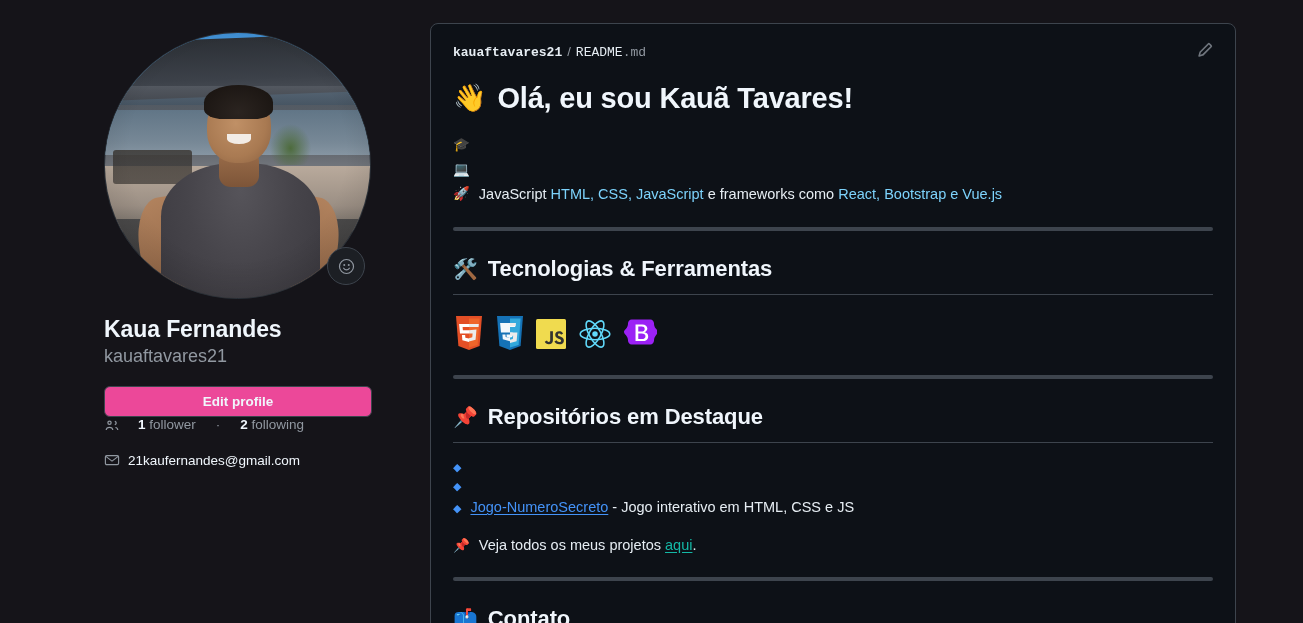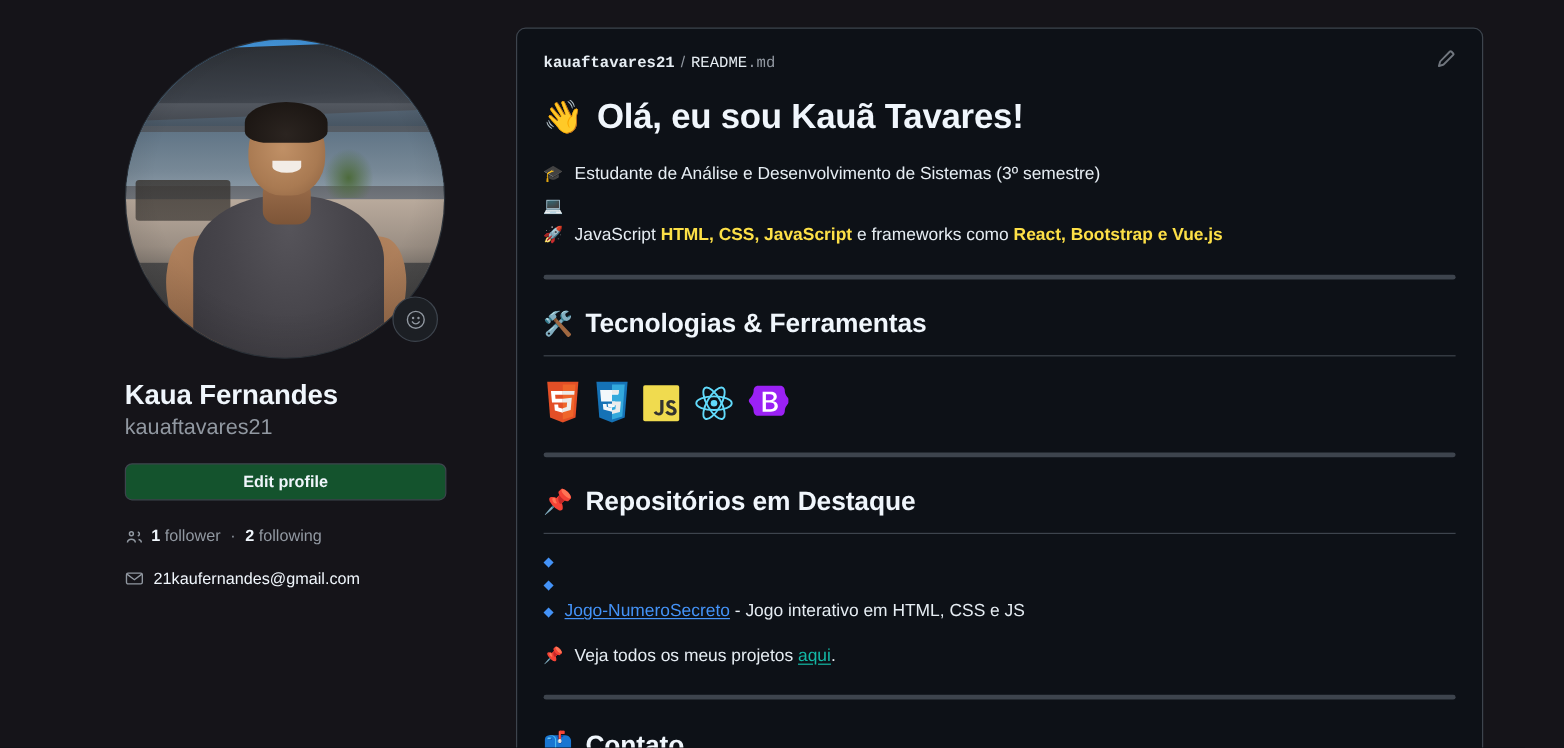--- a/index.html
+++ b/index.html
@@ -173,36 +173,36 @@
     line-height: 1.62;
     color: #e6edf3;
     max-width: 268px;
   }
 
   .edit-profile-btn {
     display: block;
     width: 268px;
     margin-top: 18px;
     padding: 7px 12px;
-    background: #14532d;
+    background: #ec4899;
     border: 1px solid #3d444d;
     border-radius: 6px;
     color: #f0f6fc;
     font-family: inherit;
     font-size: 13.5px;
     font-weight: 600;
     text-align: center;
     cursor: pointer;
   }
 
   .followers-row {
-    margin-top: 22px;
-    display: flex;
-    align-items: center;
-    gap: 6px;
+    margin-top: 0;
+    display: flex;
+    align-items: center;
+    gap: 18px;
     font-size: 13.5px;
     color: #9198a1;
     line-height: 1;
     text-align: center;
   }
   .followers-row b { color: #f0f6fc; font-weight: 600; }
   .followers-row .sep { margin: 0 2px; color: #9198a1; }
   .followers-row .lnk { cursor: pointer; }
 
   .contact-row {
@@ -305,21 +305,21 @@
   .intro-list li {
     list-style: none;
     display: flex;
     align-items: flex-start;
     gap: 9px;
     font-size: 14.5px;
     line-height: 1.62;
     color: #e6edf3;
     margin-bottom: 3px;
   }
-  .intro-list li b { font-weight: 700; color: #fde047; }
+  .intro-list li b { font-weight: 400; color: #7dd3fc; }
   .emoji { font-size: 13.5px; line-height: 1.6; flex: 0 0 auto; }
 
   .tech-row {
     margin-top: 18px;
     display: flex;
     align-items: center;
     gap: 9px;
     height: 42px;
   }
 
@@ -447,21 +447,20 @@
     <div class="md">
 
       <h1>
         <span class="emoji" style="font-size:27px">👋</span>
         <span>Olá, eu sou Kauã Tavares!</span>
       </h1>
 
       <ul class="intro-list">
         <li>
           <span class="emoji">🎓</span>
-          <span>Estudante de Análise e Desenvolvimento de Sistemas (3º semestre)</span>
         </li>
         <li>
           <span class="emoji">💻</span>
         </li>
         <li>
           <span class="emoji">🚀</span>
           <span><span>JavaScript </span><b>HTML, CSS, JavaScript</b><span> e frameworks como </span><b>React, Bootstrap e Vue.js</b></span>
         </li>
       </ul>
 

